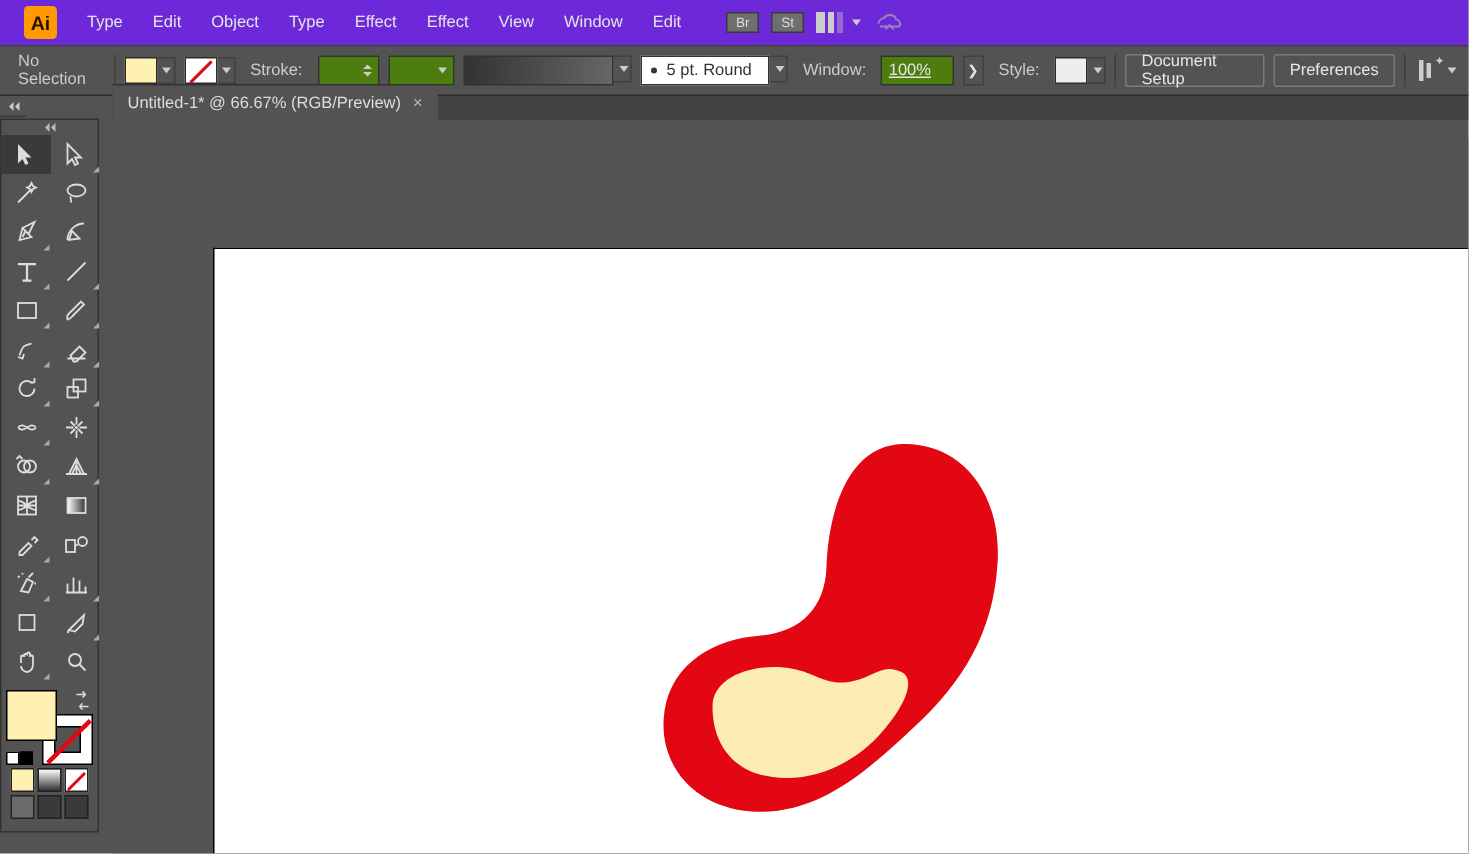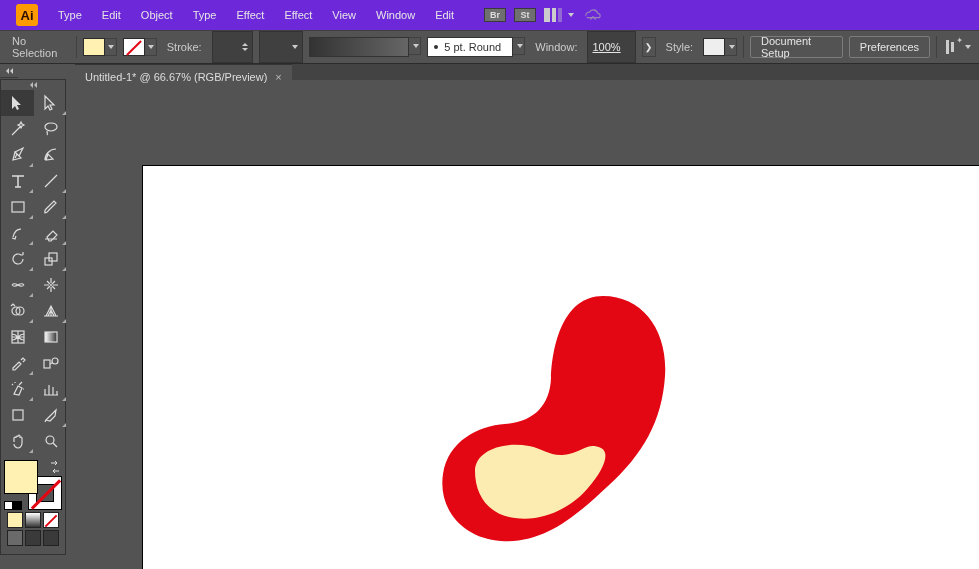--- a/index.html
+++ b/index.html
@@ -3,57 +3,57 @@
 <meta charset="utf-8">
 <style>
 * { margin:0; padding:0; box-sizing:border-box; font-family:"Segoe UI",Tahoma,sans-serif; font-size:11px; -webkit-user-select:none; user-select:none; }
 body { background:#535353; width:979px; height:569px; overflow:hidden; color:#e6e6e6; position:relative; }
 
 
 .menubar { height:30px; background:#6d28d9; display:flex; align-items:center; padding:0 16px; }
 .app-icon { width:22px; height:22px; background:#ff9a00; border-radius:3px; display:flex; align-items:center; justify-content:center; color:#2d0e00; font-weight:bold; font-size:13px; margin-right:10px; }
 .menu-item { padding:4px 10px; cursor:default; color:#e6e6e6; }
 .menu-right { margin-left:20px; display:flex; align-items:center; gap:8px; }
-.sq-btn { width:22px; height:14px; background:#6f6f6f; border:1px solid #3a3a3a; display:flex; align-items:center; justify-content:center; font-size:9px; font-weight:bold; color:#ddd; }
+.sq-btn { width:22px; height:14px; background:#6f6f6f; border:1px solid #3a3a3a; display:flex; align-items:center; justify-content:center; font-size:9px; font-weight:normal; color:#ddd; }
 .layout-icon { width:22px; height:18px; display:flex; align-items:center; gap:2px; }
 .layout-icon div { background:#ccc; height:14px; }
 .drop-tri { width:0; height:0; border-left:3px solid transparent; border-right:3px solid transparent; border-top:4px solid #ccc; margin-left:2px; }
 .cloud-icon svg { width:22px; height:16px; opacity:.7; }
 
 
 .controlbar { height:34px; background:#535353; border-top:1px solid #404040; border-bottom:1px solid #2b2b2b; display:flex; align-items:center; padding:0 8px; gap:6px; }
 .ctrl-label { color:#ccc; font-size:11px; padding:0 4px; }
 .swatch-drop { display:flex; align-items:center; }
 .swatch { width:22px; height:18px; border:1px solid #2b2b2b; }
 .swatch-yel { background:#fff1b2; }
 .swatch-none { background:#fff; position:relative; }
 .swatch-none::after { content:""; position:absolute; left:0; right:0; top:50%; border-top:2px solid #e30613; transform:rotate(-45deg); transform-origin:center; }
 .dd { width:12px; height:18px; background:#535353; border:1px solid #404040; border-left:none; display:flex; align-items:center; justify-content:center; }
-.ctrl-input { height:32px; background:#404040; border:1px solid #333; display:flex; align-items:center; justify-content:space-between; padding:0 4px;text-decoration:underline; }
+.ctrl-input { height:20px; background:#4d7c0f; border:1px solid #333; display:flex; align-items:center; justify-content:space-between; padding:0 4px;text-decoration:underline; }
 .spin { display:flex; flex-direction:column; }
 .spin div { width:0; height:0; border-left:3px solid transparent; border-right:3px solid transparent; }
 .spin .up { border-bottom:3px solid #ccc; margin-bottom:2px; }
 .spin .dn { border-top:3px solid #ccc; }
 .gradient-bar { width:100px; height:20px; background:linear-gradient(90deg,#333 0%,#666 100%); border:1px solid #333; }
 .brush-field { width:86px; height:20px; background:#fff; border:1px solid #333; display:flex; align-items:center; padding:0 6px; color:#333; }
 .brush-field .dot { width:4px; height:4px; background:#333; border-radius:50%; margin-right:6px; }
 .btn { height:22px; background:#535353; border:1px solid #7c7c7c; padding:0 10px; display:flex; align-items:center; color:#e6e6e6; border-radius:2px;}
 .sep { width:1px; height:22px; background:#404040; }
 .align-ic { width:18px; height:18px; position:relative; }
 .align-ic::before,.align-ic::after{content:"";position:absolute;background:#ccc;}
 .align-ic::before{left:3px;top:2px;width:3px;height:14px;}
 .align-ic::after{left:8px;top:4px;width:3px;height:10px;}
 .align-star{position:absolute;right:-2px;top:-2px;font-size:8px;color:#ccc;}
 
 
 .dockstrip { position:absolute; top:64px; left:0; width:18px; height:14px; background:#535353; display:flex; align-items:center; justify-content:center; gap:1px; border-bottom:1px solid #3a3a3a;}
 .dockstrip div { width:0; height:0; border-top:3px solid transparent; border-bottom:3px solid transparent; border-right:3px solid #ccc; }
 
 
-.tabstrip { position:absolute; top:64px; left:75px; right:0; height:16px; background:#434343; display:flex; align-items:flex-start; }
+.tabstrip { position:absolute; top:64px; left:75px; right:0; height:16px; background:#434343; display:flex; align-items:flex-end; }
 .tab { height:24px; background:#535353; display:flex; align-items:center; padding:0 10px; gap:8px; color:#ddd; border-top:1px solid #333; }
 .tab .close { font-size:11px; color:#bbb; }
 
 
 .toolpanel { position:absolute; top:79px; left:0; width:66px; background:#535353; border:1px solid #333; padding-bottom:8px; z-index:2; }
 .tool-grip { height:10px; display:flex; align-items:center; justify-content:center; gap:1px; }
 .tool-grip div { width:0; height:0; border-top:3px solid transparent; border-bottom:3px solid transparent; border-right:3px solid #bbb; }
 .tool-grid { display:grid; grid-template-columns:1fr 1fr; }
 .tool { width:33px; height:26px; display:flex; align-items:center; justify-content:center; position:relative; }
 .tool.selected { background:#3a3a3a; }

